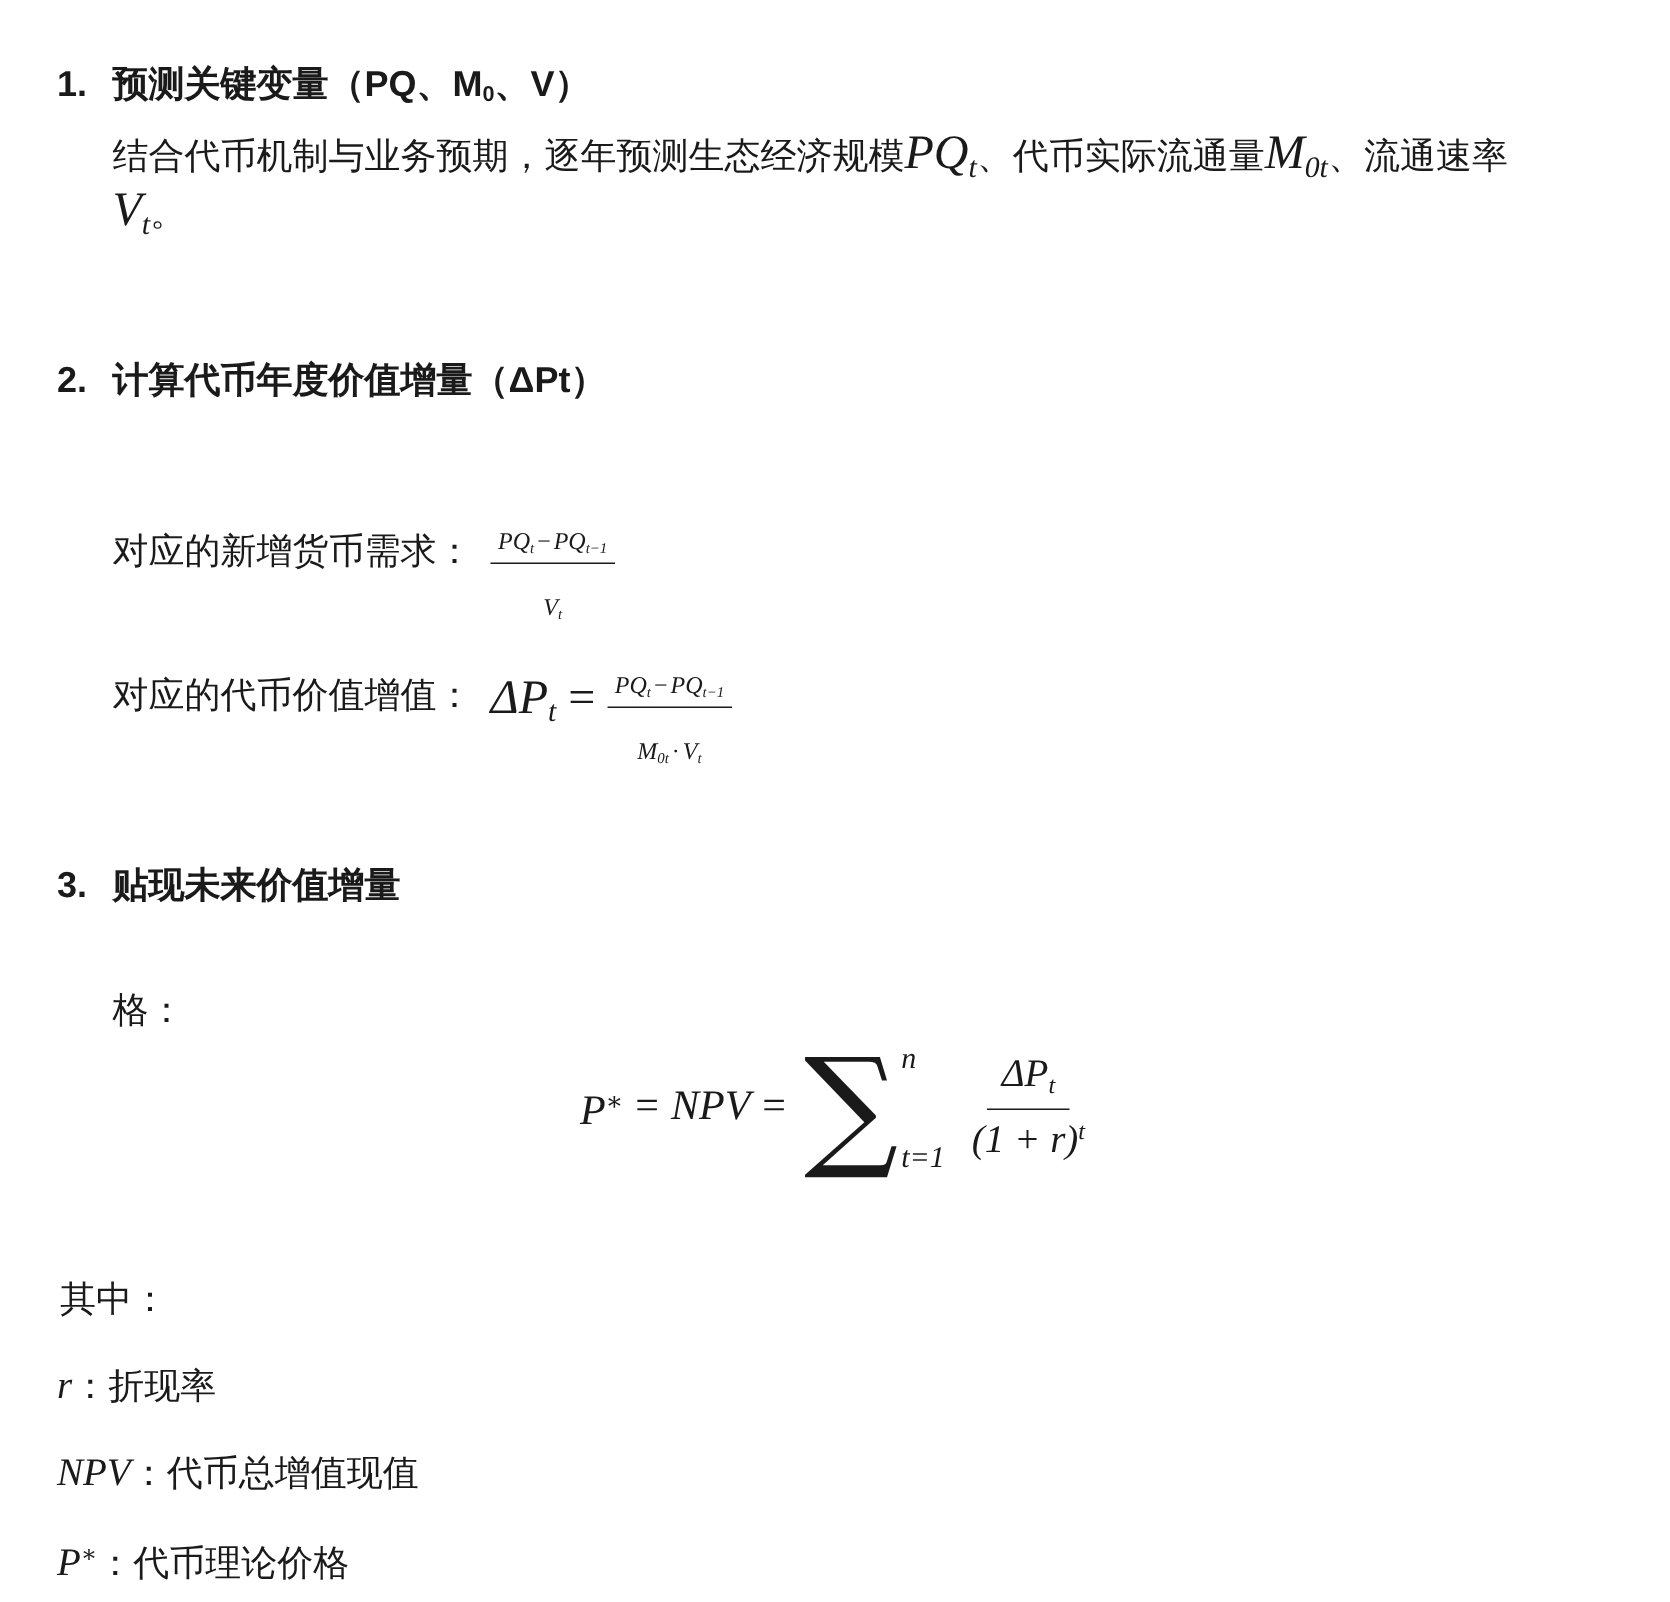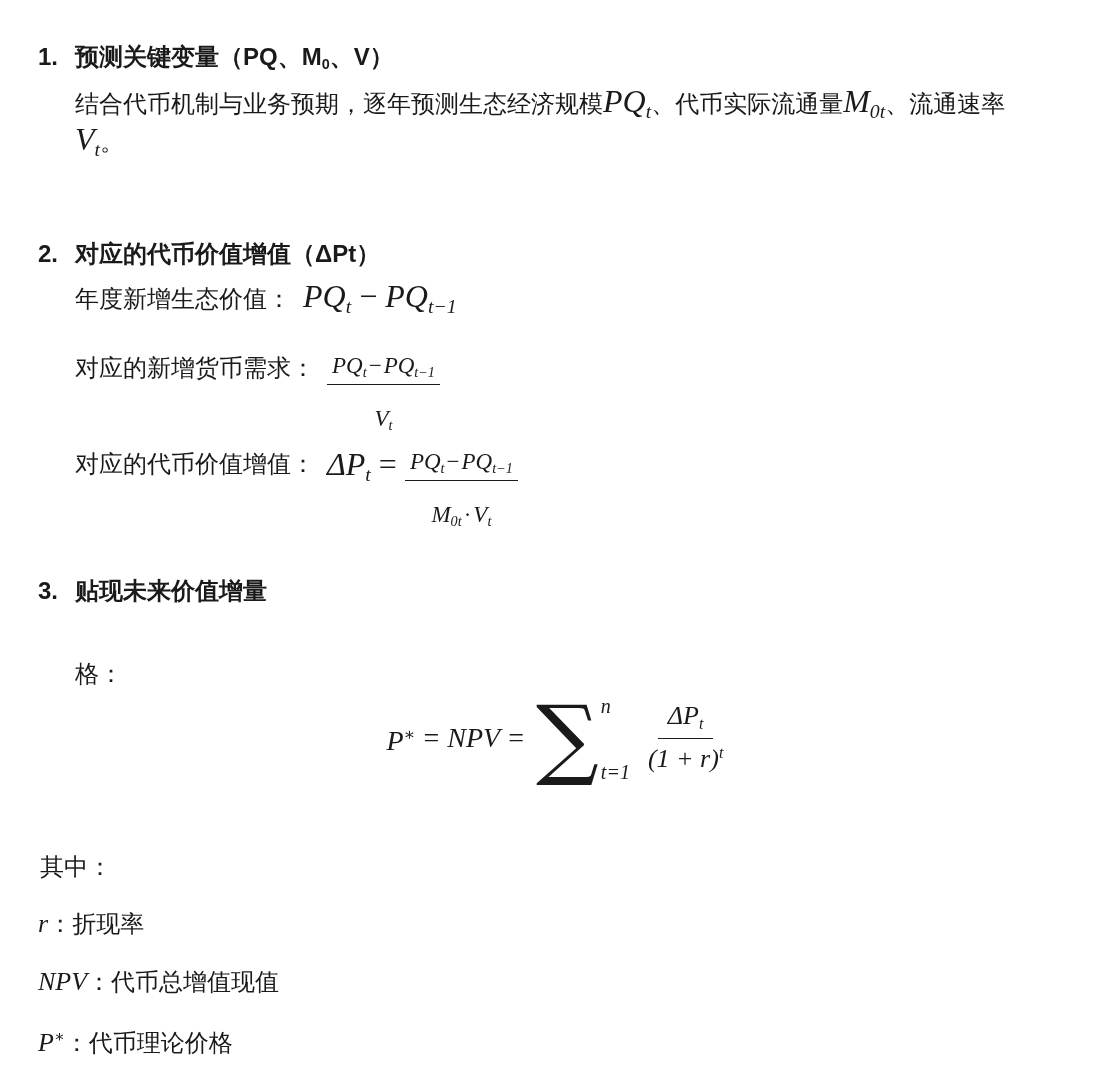--- a/index.html
+++ b/index.html
@@ -31,21 +31,21 @@
     font-style:normal;
     margin:0 8px;
   }
   .mo-tight { margin:0 2px; }
   .vrow { display:flex; align-items:flex-start; }
   .frac {
     display:inline-flex;
     flex-direction:column;
     align-items:center;
     vertical-align:middle;
-    font-size:23px;
+    font-size:16px;
     line-height:1.25;
   }
   .frac .num { padding:0 5px 2px 5px; border-bottom:1.6px solid #1a1a1a; }
   .frac .den { padding-top:20px; }
   .label-gap { margin-right:12px; }
   .formula-row {
     display:flex;
     justify-content:center;
     align-items:center;
     height:100px;
@@ -80,23 +80,22 @@
 <div class="page">
 
   <div class="abs hnum" style="left:38px; top:41px;">1.</div>
   <div class="abs heading" style="left:75px; top:41px;"><span>预测关键变量（PQ、M</span><sub class="hsub">0</sub><span>、V）</span></div>
 
   <div class="abs body" style="left:75px; top:85px;"><span>结合代币机制与业务预期，逐年预测生态经济规模</span><span class="math m-lg"><span>PQ</span><sub>t</sub></span><span>、代币实际流通量</span><span class="math m-lg"><span>M</span><sub>0t</sub></span><span>、流通速率</span></div>
 
   <div class="abs body" style="left:75px; top:123px;"><span class="math m-lg"><span>V</span><sub>t</sub></span><span>。</span></div>
 
   <div class="abs hnum" style="left:38px; top:238px;">2.</div>
-  <div class="abs heading" style="left:75px; top:238px;">对应的代币价值增值（ΔPt）</div>
+  <div class="abs heading" style="left:75px; top:238px;">计算代币年度价值增量（ΔPt）</div>
 
-  <div class="abs body" style="left:75px; top:280px;"><span class="label-gap">年度新增生态价值：</span><span class="math m-lg"><span>PQ</span><sub>t</sub></span><span class="mo m-lg">−</span><span class="math m-lg"><span>PQ</span><sub>t−1</sub></span></div>
 
   <div class="abs body vrow" style="left:75px; top:352px; height:60px;">
     <span class="label-gap">对应的新增货币需求：</span>
     <span class="frac">
       <span class="num math"><span>PQ</span><sub>t</sub><span class="mo mo-tight">−</span><span>PQ</span><sub>t−1</sub></span>
       <span class="den math"><span>V</span><sub>t</sub></span>
     </span>
   </div>
 
   <div class="abs body vrow" style="left:75px; top:448px; height:60px;">

